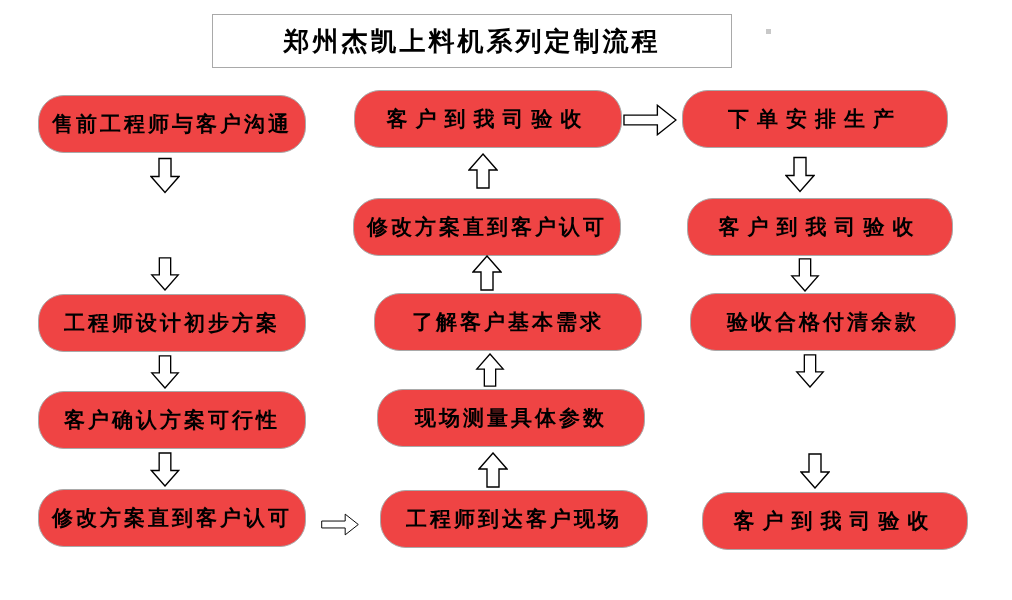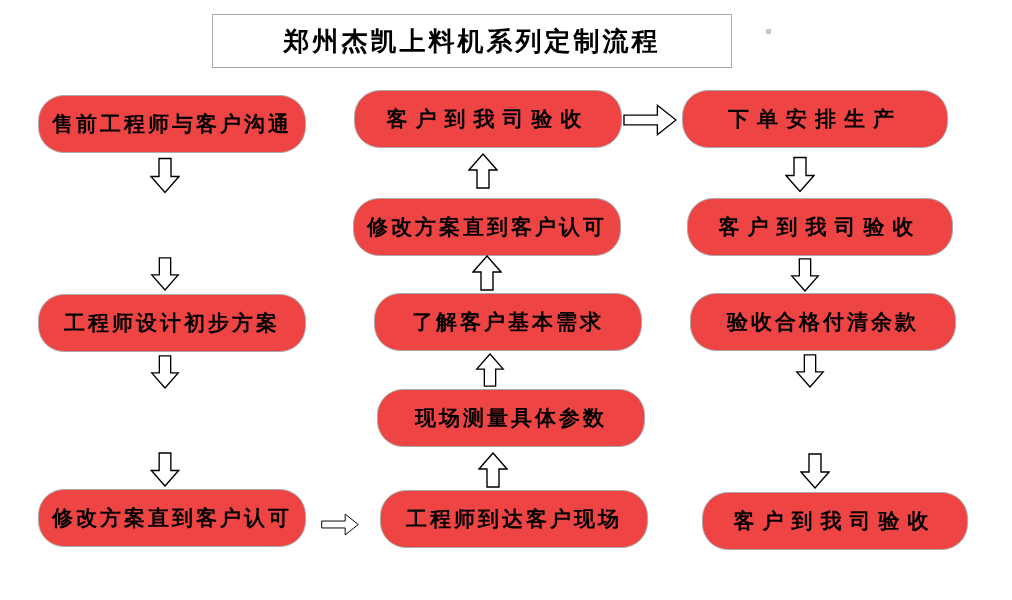--- a/index.html
+++ b/index.html
@@ -45,20 +45,21 @@
 </head>
 <body>
 
 <div class="stage">
 
   <div class="title-box">郑州杰凯上料机系列定制流程</div>
   <div class="stray-dot"></div>
 
   <div class="box" style="left: 38px; top: 95px; width: 268px; height: 58px; letter-spacing: 3px;">售前工程师与客户沟通</div>
   <div class="box" style="left: 38px; top: 294px; width: 268px; height: 58px; letter-spacing: 3px;">工程师设计初步方案</div>
+  <div class="box" style="left: 38px; top: 391px; width: 268px; height: 58px; letter-spacing: 3px;">客户确认方案可行性</div>
   <div class="box" style="left: 38px; top: 489px; width: 268px; height: 58px; letter-spacing: 3px;">修改方案直到客户认可</div>
 
   <div class="arrow" style="left:150px; top:157px; width:30px; height:37px;">
     <svg viewBox="0 0 30 36">
         <polygon points="9,1 21,1 21,19 29,19 15,35 1,19 9,19"></polygon>
       </svg>
   </div>
   <div class="arrow" style="left:150px; top:257px; width:30px; height:34px;">
     <svg viewBox="0 0 30 36">
         <polygon points="9,1 21,1 21,19 29,19 15,35 1,19 9,19"></polygon>

